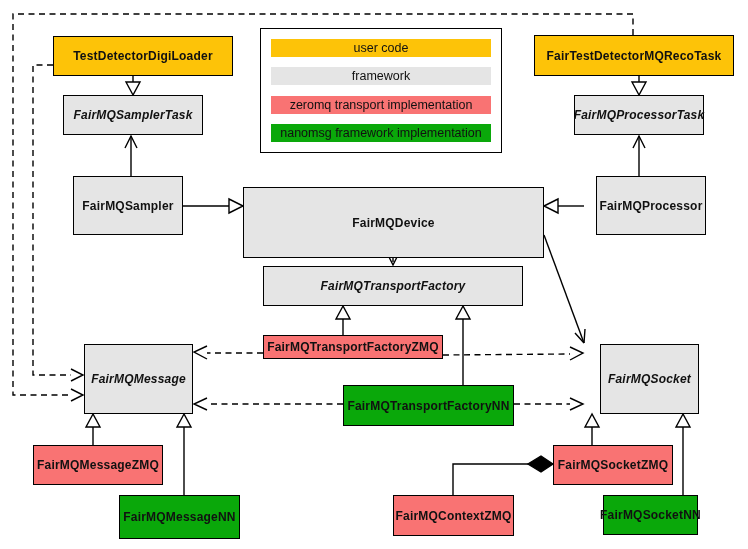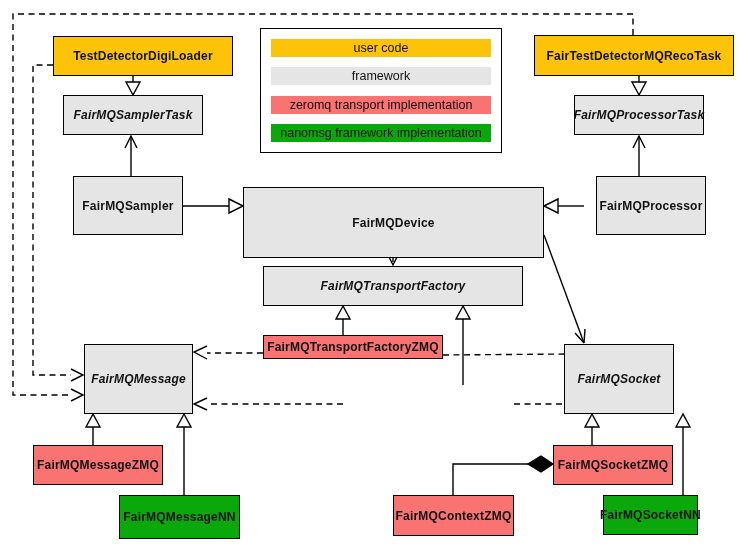--- a/index.html
+++ b/index.html
@@ -175,24 +175,27 @@
     </div>
   <div class="node n-blue" style="left:584px;top:176px;width:110px;height:59px;margin-left:12px;">
       <span>FairMQProcessor</span>
     </div>
   <div class="node n-blue abstract" style="left:263px;top:266px;width:260px;height:40px;">
       <span>FairMQTransportFactory</span>
     </div>
   <div class="node n-red" style="left:263px;top:335px;width:180px;height:24px;">
       <span>FairMQTransportFactoryZMQ</span>
     </div>
+  <div class="node n-green" style="left:343px;top:385px;width:171px;height:41px;">
+      <span>FairMQTransportFactoryNN</span>
+    </div>
   <div class="node n-blue abstract" style="left:84px;top:344px;width:109px;height:70px;">
       <span>FairMQMessage</span>
     </div>
-  <div class="node n-blue abstract" style="left:564px;top:344px;width:110px;height:70px;">
+  <div class="node n-blue abstract" style="left:600px;top:344px;width:99px;height:70px;">
       <span>FairMQSocket</span>
     </div>
   <div class="node n-red" style="left:33px;top:445px;width:130px;height:40px;justify-content:center;">
       <span>FairMQMessageZMQ</span>
     </div>
   <div class="node n-green" style="left:119px;top:495px;width:121px;height:44px;">
       <span>FairMQMessageNN</span>
     </div>
   <div class="node n-red" style="left:553px;top:445px;width:120px;height:40px;">
       <span>FairMQSocketZMQ</span>

